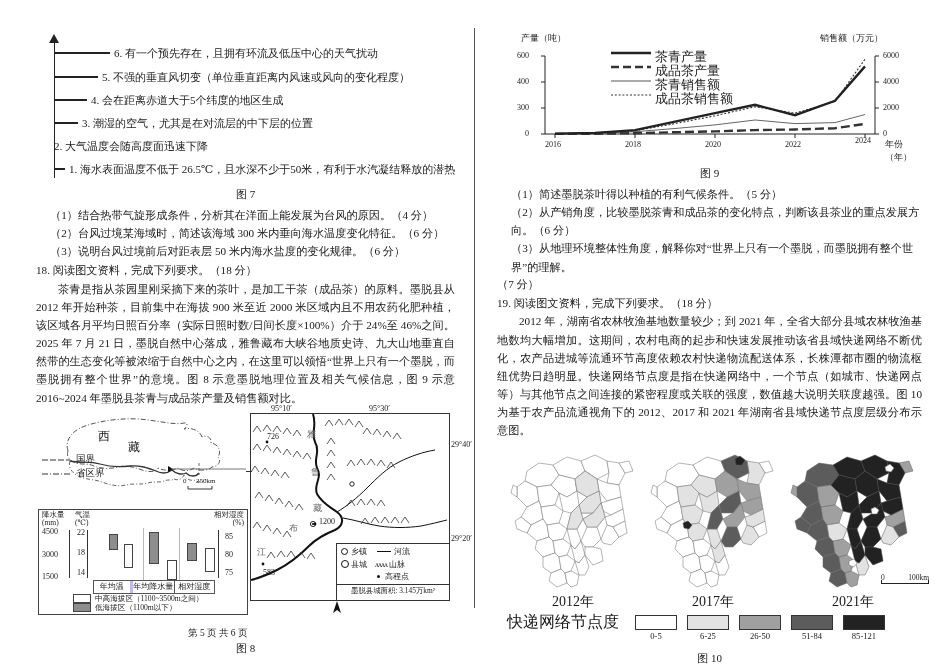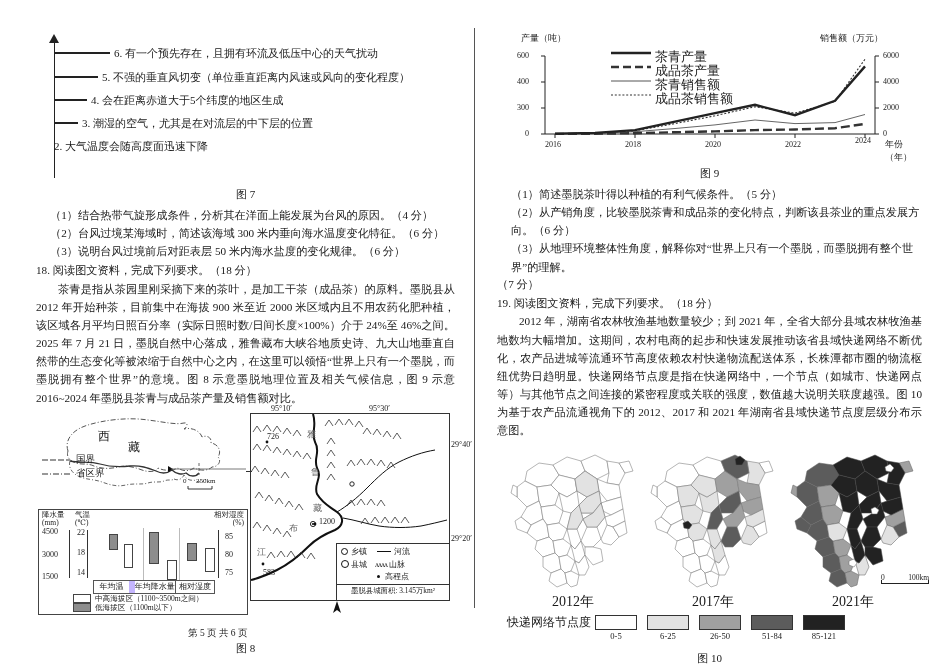--- a/index.html
+++ b/index.html
@@ -38,21 +38,21 @@
   .fig9{position:relative;width:420px;height:128px;margin:2px 0 0 6px;}
   .ax-title{position:absolute;font-size:9px;}
   .tick{position:absolute;font-size:8px;color:#222;}
   .lg9{position:absolute;font-size:13px;white-space:nowrap;}
 
   
   .fig10{position:relative;width:430px;height:190px;margin:6px 0 0 6px;}
   .hunan{position:absolute;top:0;width:128px;height:148px;}
   .yearlbl{position:absolute;top:148px;width:128px;text-align:center;font-size:14px;}
   .lg10{position:absolute;left:4px;top:170px;display:flex;align-items:flex-start;}
-  .lg10 .t{font-size:12px;margin-right:4px;line-height:14px;}
+  .lg10 .t{font-size:16px;margin-right:16px;line-height:14px;}
   .swatchwrap{display:flex;flex-direction:column;align-items:center;margin-right:10px;}
   .swatch{width:40px;height:13px;border:1px solid #333;}
   .swlbl{font-size:8.6px;margin-top:1px;}
   .scalebar{position:absolute;right:4px;top:128px;font-size:7.5px;text-align:center;}
   .sbline{width:48px;height:1px;background:#222;position:relative;margin-top:1px;}
   .sbline:before,.sbline:after{content:"";position:absolute;top:-3px;width:1px;height:4px;background:#222;}
   .sbline:before{left:0;} .sbline:after{right:0;}
 </style>
 </head>
 <body>
@@ -78,20 +78,24 @@
       <div class="txt">4. 会在距离赤道大于5个纬度的地区生成</div>
     </div>
     <div class="rung" style="top:82px;left:18px;">
       <div class="bar" style="width:24px;"></div>
       <div class="txt">3. 潮湿的空气，尤其是在对流层的中下层的位置</div>
     </div>
     <div class="rung" style="top:105px;left:18px;flex-direction:column;">
       <div class="bar" style="width:14px;"></div>
       <div class="txt">2. 大气温度会随高度面迅速下降</div>
     </div>
+    <div class="rung" style="top:128px;left:18px;">
+      <div class="bar" style="width:11px;"></div>
+      <div class="txt">1. 海水表面温度不低于 26.5℃，且水深不少于50米，有利于水汽凝结释放的潜热</div>
+    </div>
   </div>
 
   <div class="figcap">图 7</div>
 
   <p class="sub">（1）结合热带气旋形成条件，分析其在洋面上能发展为台风的原因。（4 分）</p>
   <p class="sub">（2）台风过境某海域时，简述该海域 300 米内垂向海水温度变化特征。（6 分）</p>
   <p class="sub">（3）说明台风过境前后对距表层 50 米内海水盐度的变化规律。（6 分）</p>
 
   <p class="q" style="margin-top:2px;">18. 阅读图文资料，完成下列要求。（18 分）</p>
   <p class="para">茶青是指从茶园里刚采摘下来的茶叶，是加工干茶（成品茶）的原料。墨脱县从 2012 年开始种茶，目前集中在海拔 900 米至近 2000 米区域内且不用农药化肥种植，该区域各月平均日照百分率（实际日照时数/日间长度×100%）介于 24%至 46%之间。2025 年 7 月 21 日，墨脱自然中心落成，雅鲁藏布大峡谷地质史诗、九大山地垂直自然带的生态变化等被浓缩于自然中心之内，在这里可以领悟“世界上只有一个墨脱，而墨脱拥有整个世界”的意境。图 8 示意墨脱地理位置及相关气候信息，图 9 示意 2016~2024 年墨脱县茶青与成品茶产量及销售额对比。</p>
@@ -168,21 +172,21 @@
       <div style="position:absolute;left:70px;top:24px;width:7px;height:14px;background:#8d8d8d;border:1px solid #444;"></div>
       <div style="position:absolute;left:85px;top:34px;width:7px;height:22px;background:#fff;border:1px solid #444;"></div>
 
       <div style="position:absolute;left:110px;top:22px;width:8px;height:30px;background:#8d8d8d;border:1px solid #444;"></div>
       <div style="position:absolute;left:128px;top:50px;width:8px;height:18px;background:#fff;border:1px solid #444;"></div>
 
       <div style="position:absolute;left:148px;top:33px;width:8px;height:16px;background:#8d8d8d;border:1px solid #444;"></div>
       <div style="position:absolute;left:166px;top:38px;width:8px;height:22px;background:#fff;border:1px solid #444;"></div>
 
       <div style="position:absolute;left:54px;top:70px;right:32px;height:12px;border:1px solid #555;display:flex;">
-        <div style="flex:1;text-align:center;font-size:8px;line-height:12px;border-right:6px solid #c4b5fd;">年均温</div>
+        <div style="flex:1;text-align:center;font-size:8px;line-height:12px;border-right:3px solid #c4b5fd;">年均温</div>
         <div style="flex:1.15;text-align:center;font-size:8px;line-height:12px;border-right:1px solid #555;">年均降水量</div>
         <div style="flex:1.1;text-align:center;font-size:8px;line-height:12px;">相对湿度</div>
       </div>
 
       <div style="position:absolute;left:34px;top:84px;display:flex;align-items:center;">
         <div style="width:16px;height:7px;background:#fff;border:1px solid #444;margin-right:4px;"></div>
         <div style="font-size:7.6px;">中高海拔区（1100~3500m之间）</div>
       </div>
       <div style="position:absolute;left:34px;top:93px;display:flex;align-items:center;">
         <div style="width:16px;height:7px;background:#8d8d8d;border:1px solid #444;margin-right:4px;"></div>

